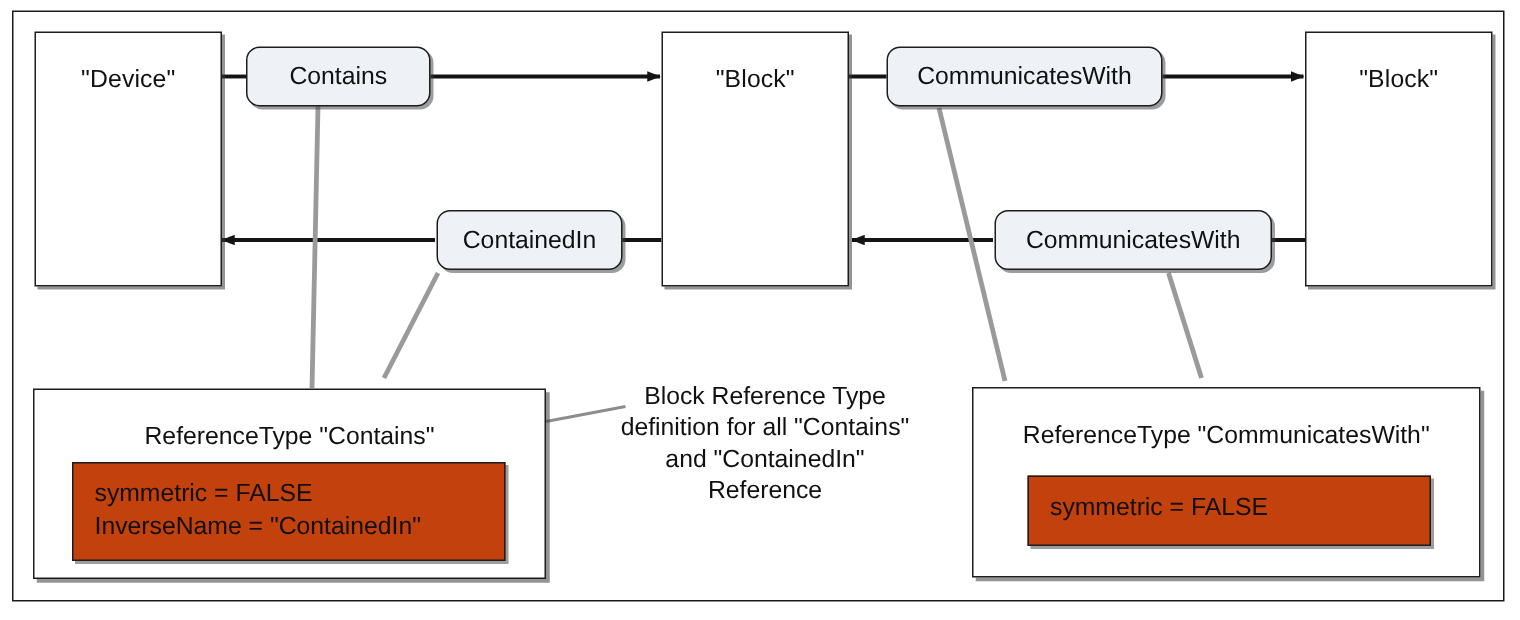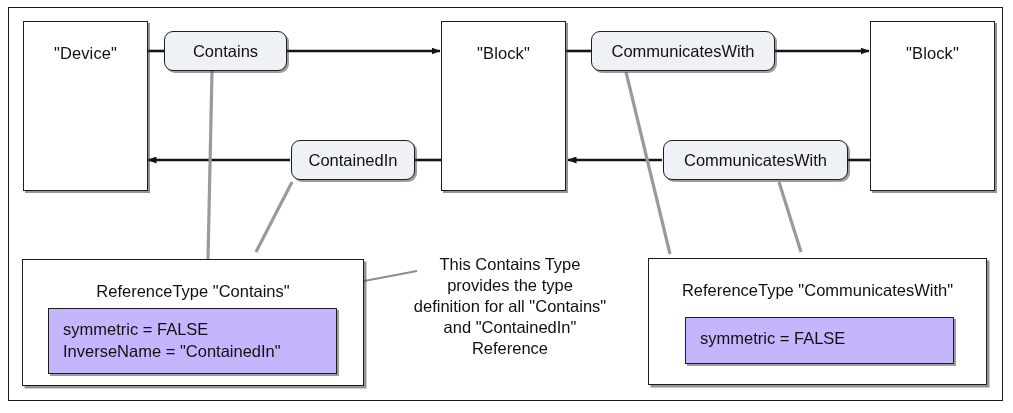--- a/index.html
+++ b/index.html
@@ -83,21 +83,21 @@
     right: 0;
     top: 22px;
     text-align: center;
     font-size: 16.5px;
     color: #111111;
     white-space: nowrap;
   }
   .attr-box {
     position: absolute;
     box-sizing: border-box;
-    background: #c4b5fd;
+    background: #c2410c;
     border: 1.6px solid #1d1d1d;
     box-shadow: 2px 2px 0 0 rgba(60,60,60,0.5);
     padding: 9px 0 0 14px;
   }
   .attr-box .attr-line {
     font-size: 16.5px;
     color: #111111;
     line-height: 1.35;
     white-space: nowrap;
   }
@@ -186,22 +186,21 @@
 
   <div class="type-box" style="left:22px; top:259px; width:342px; height:127px;">
     <div class="type-title">ReferenceType "Contains"</div>
     <div class="attr-box" style="left:25px; top:48px; width:289px; height:66px;">
       <div class="attr-line">symmetric = FALSE</div>
       <div class="attr-line">InverseName = "ContainedIn"</div>
     </div>
   </div>
 
   <div class="annotation" style="left:395px; top:254px; width:230px;">
-    <span class="ann-line">This Contains Type</span>
-    <span class="ann-line">provides the type</span>
+    <span class="ann-line">Block Reference Type</span>
     <span class="ann-line">definition for all "Contains"</span>
     <span class="ann-line">and "ContainedIn"</span>
     <span class="ann-line">Reference</span>
   </div>
 
   <div class="type-box" style="left:648px; top:258px; width:339px; height:127px;">
     <div class="type-title">ReferenceType "CommunicatesWith"</div>
     <div class="attr-box" style="left:36px; top:58px; width:269px; height:47px;">
       <div class="attr-line">symmetric = FALSE</div>
     </div>

